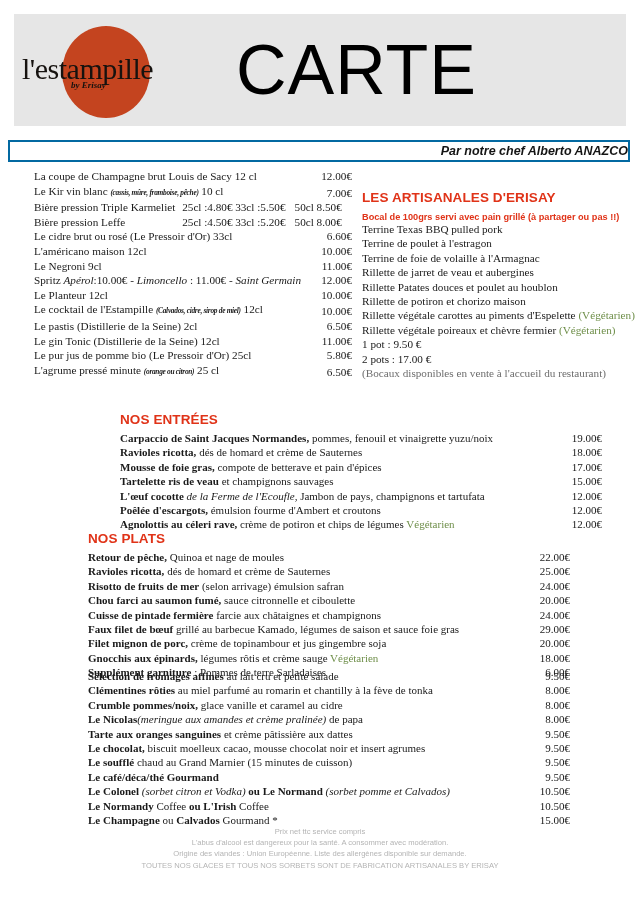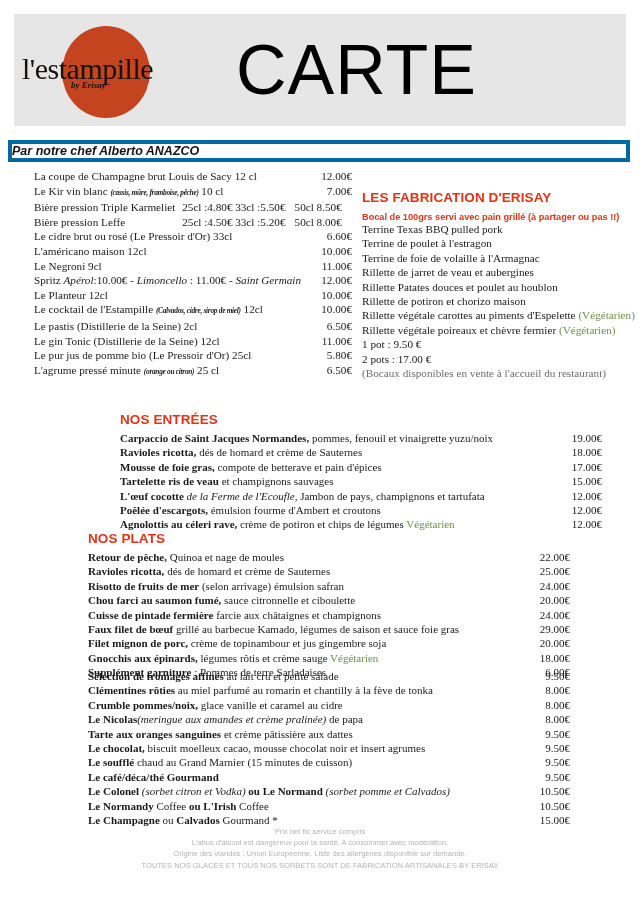--- a/index.html
+++ b/index.html
@@ -46,23 +46,23 @@
     font-size:70px;line-height:66px;
     font-weight:400;
     letter-spacing:1px;
     color:#000;
     margin-left:32px;
   }
 
   
   .chef-bar{
     position:absolute;left:8px;top:140px;width:622px;height:22px;
-    border:4px solid #0369a1;
+    border:2px solid #0369a1;
     box-sizing:border-box;
-    display:flex;align-items:center;justify-content:flex-start;
+    display:flex;align-items:center;justify-content:flex-end;
     background:#fff;
   }
   .chef-bar span{
     font-family:"Liberation Sans", sans-serif;
     font-size:12.5px;font-weight:bold;font-style:italic;
     color:#141414;
   }
 
   
   .sec-title{
@@ -72,21 +72,21 @@
     font-size:13.5px;
     letter-spacing:0.1px;
     white-space:nowrap;
   }
 
   
   .col-left{position:absolute;left:22px;top:164px;width:330px;}
   .col-right{position:absolute;left:362px;top:190px;width:272px;}
 
   .rowline{
-    display:flex;align-items:flex-start;
+    display:flex;align-items:flex-end;
     font-size:11.2px;line-height:14.6px;
     white-space:nowrap;
   }
   .rowline .nm{flex:1 1 auto;overflow:hidden;}
   .rowline .pr{flex:0 0 auto;text-align:right;padding-left:6px;}
 
   .ap-list{margin-top:5px;margin-left:12px;width:318px;}
   .ap-list .rowline .pr{min-width:42px;}
 
   .tiny-it{
@@ -213,21 +213,21 @@
           <div class="pr">5.80€</div>
         </div>
         <div class="rowline">
           <div class="nm">L'agrume pressé minute <span class="tiny-it">(orange ou citron)</span> 25 cl</div>
           <div class="pr">6.50€</div>
         </div>
       </div>
   </div>
 
   <div class="col-right">
-    <div class="sec-title">LES FABRICATION D'ERISAY</div>
+    <div class="sec-title">LES ARTISANALES D'ERISAY</div>
     <div class="tart-sub">Bocal de 100grs servi avec pain grillé  (à partager ou pas !!)</div>
     <div id="tart-list">
         <div class="tart-line">Terrine Texas BBQ pulled pork</div>
         <div class="tart-line">Terrine de poulet à l'estragon</div>
         <div class="tart-line">Terrine de foie de volaille à l'Armagnac</div>
         <div class="tart-line">Rillette de jarret de veau et aubergines</div>
         <div class="tart-line">Rillette Patates douces et poulet au houblon</div>
         <div class="tart-line">Rillette de potiron et chorizo maison</div>
         <div class="tart-line">Rillette végétale carottes au piments d'Espelette <span class="veg">(Végétarien)</span></div>
         <div class="tart-line">Rillette végétale poireaux et chèvre fermier <span class="veg">(Végétarien)</span></div>

